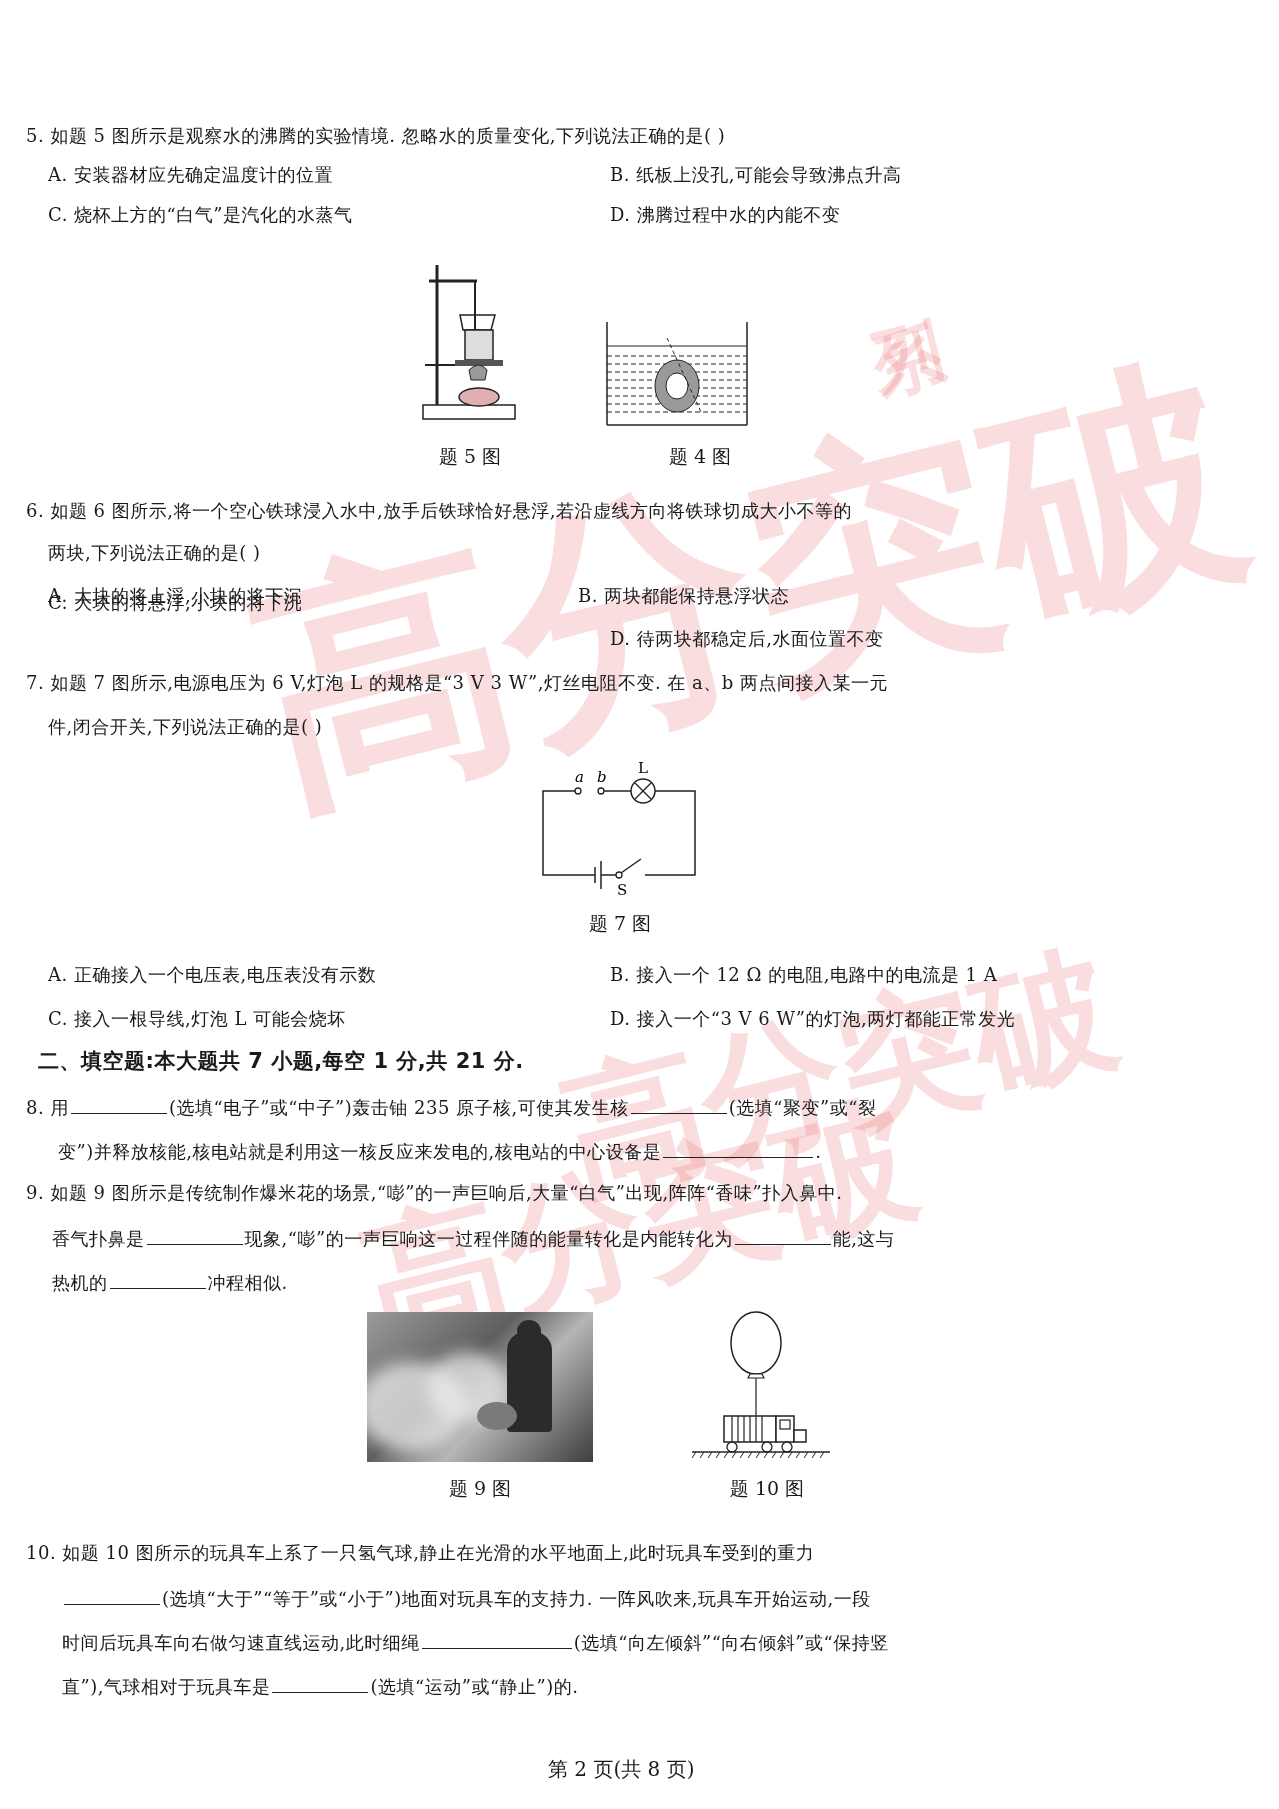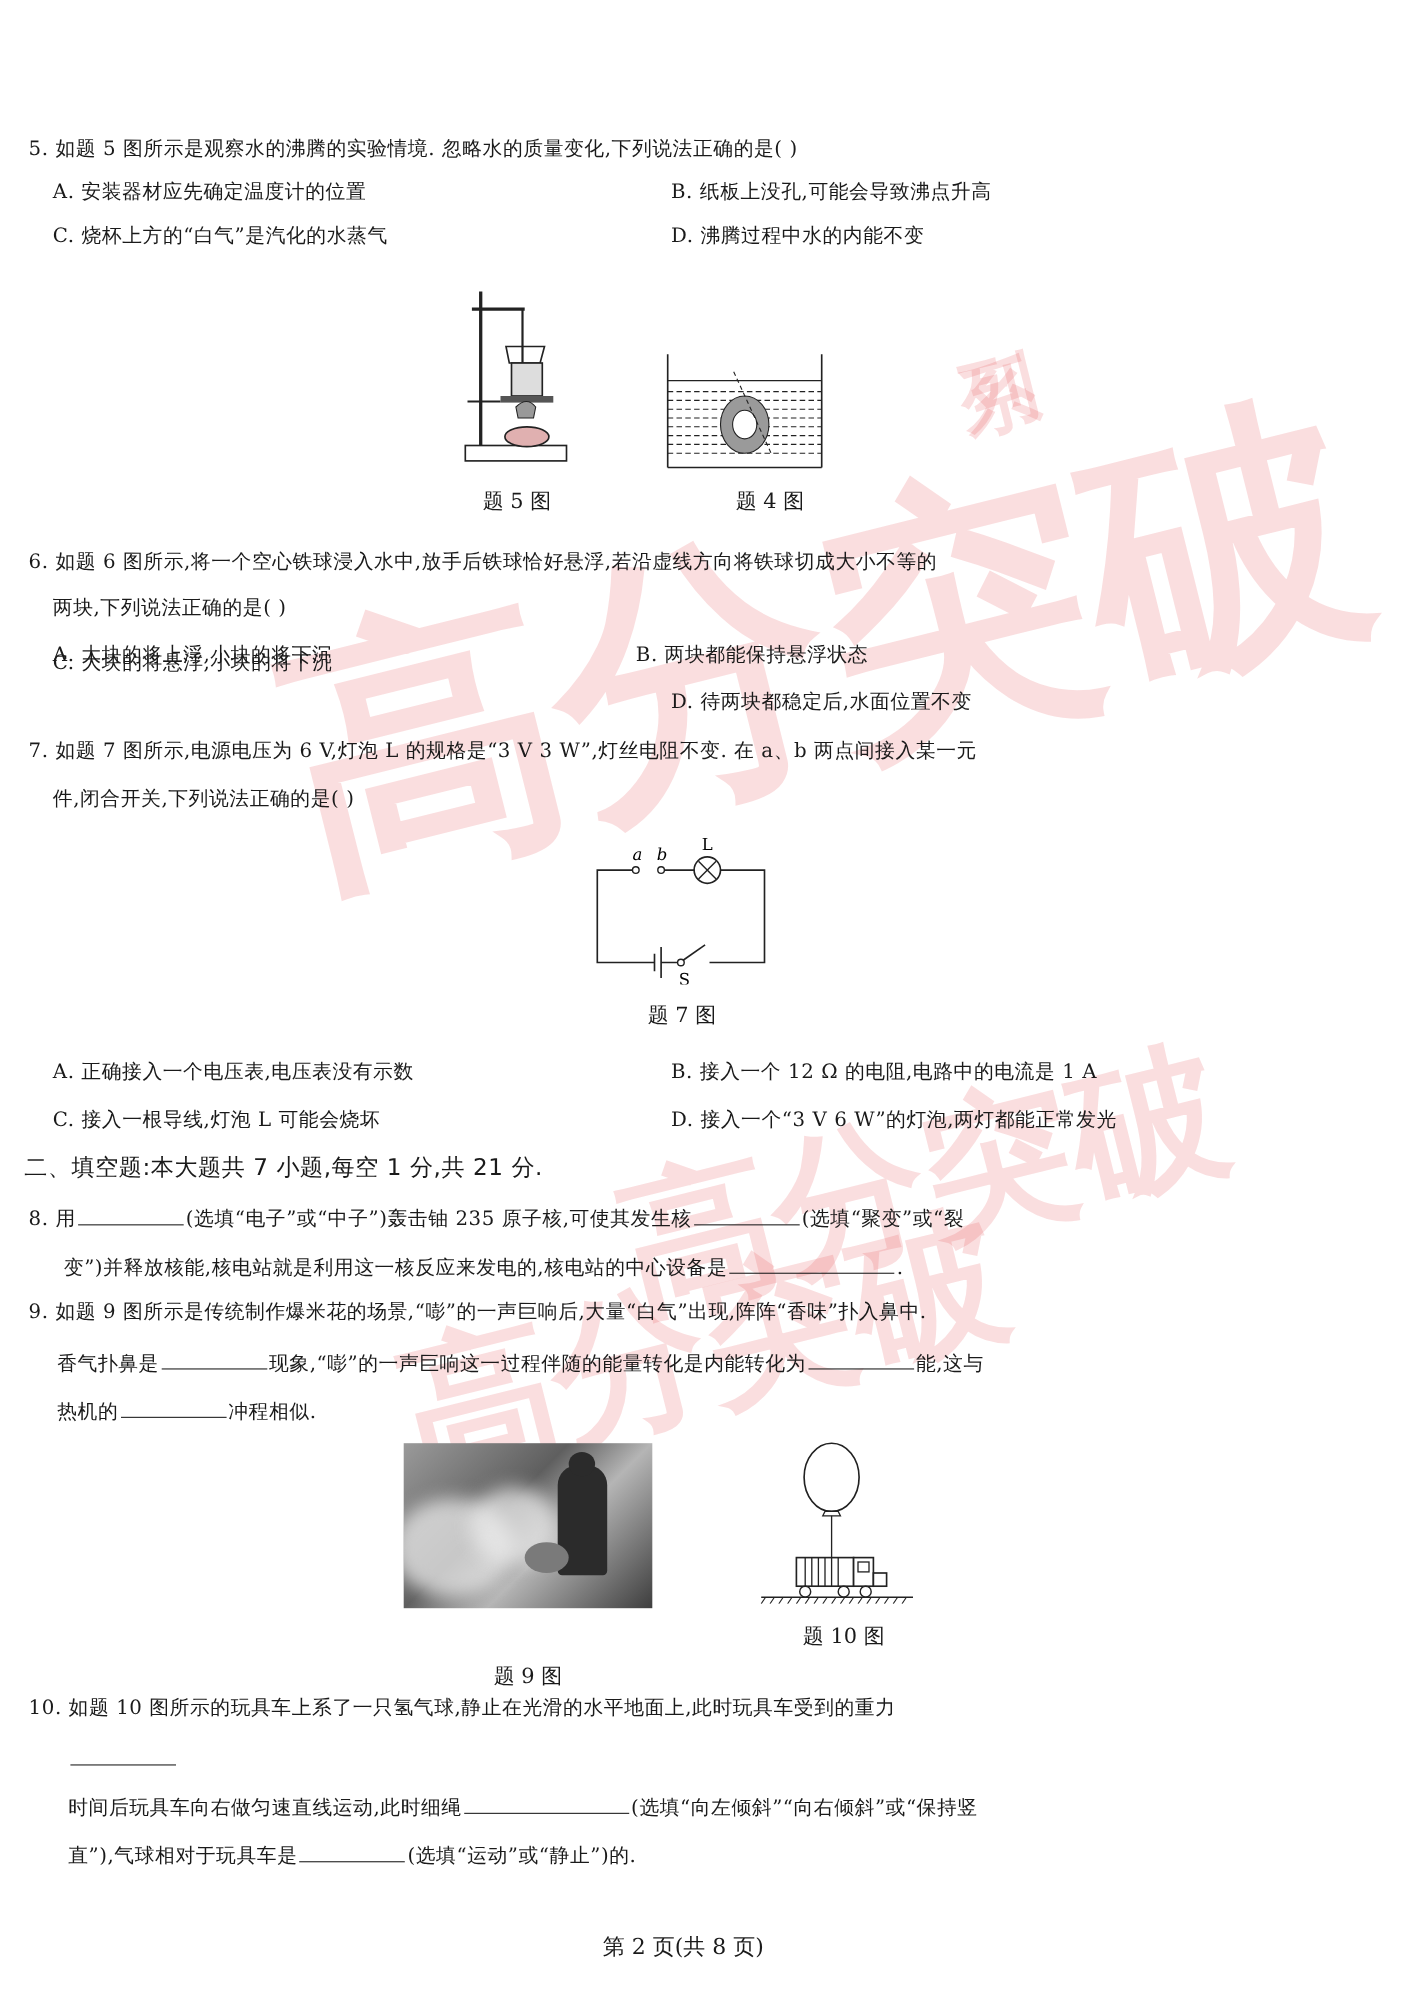--- a/index.html
+++ b/index.html
@@ -93,21 +93,21 @@
   <text x="103" y="18" font-size="15" font-family="DejaVu Serif, serif">L</text>
   <text x="82" y="140" font-size="15" font-family="DejaVu Serif, serif">S</text>
 </svg>
 <div class="cap" style="left:570px;top:911px;width:100px;">题 7 图</div>
 
 <div class="line" style="left:48px;top:960px;">A. 正确接入一个电压表,电压表没有示数</div>
 <div class="line" style="left:610px;top:960px;">B. 接入一个 12 Ω 的电阻,电路中的电流是 1 A</div>
 <div class="line" style="left:48px;top:1004px;">C. 接入一根导线,灯泡 L 可能会烧坏</div>
 <div class="line" style="left:610px;top:1004px;">D. 接入一个“3 V   6 W”的灯泡,两灯都能正常发光</div>
 
-<div class="line" style="left:22px;top:1046px;font-weight:normal;font-family:'DejaVu Sans',sans-serif;font-size:21px;">二、填空题:本大题共 7 小题,每空 1 分,共 21 分.</div>
+<div class="line" style="left:38px;top:1046px;font-weight:bold;font-family:'DejaVu Sans',sans-serif;font-size:21px;">二、填空题:本大题共 7 小题,每空 1 分,共 21 分.</div>
 
 <div class="line" style="left:26px;top:1091px;">
   <span>8. 用</span><span class="blank" style="width:96px;"></span><span>(选填“电子”或“中子”)轰击铀 235 原子核,可使其发生核</span><span class="blank" style="width:96px;"></span><span>(选填“聚变”或“裂</span>
 </div>
 <div class="line" style="left:58px;top:1135px;">
   <span>变”)并释放核能,核电站就是利用这一核反应来发电的,核电站的中心设备是</span><span class="blank" style="width:150px;"></span><span>.</span>
 </div>
 
 <div class="line" style="left:26px;top:1178px;">9. 如题 9 图所示是传统制作爆米花的场景,“嘭”的一声巨响后,大量“白气”出现,阵阵“香味”扑入鼻中.</div>
 <div class="line" style="left:52px;top:1222px;">
@@ -117,21 +117,21 @@
   <span>热机的</span><span class="blank" style="width:96px;"></span><span>冲程相似.</span>
 </div>
 
 <div class="photo" style="left:367px;top:1312px;width:226px;height:150px;">
   <div class="smoke" style="left:-10px;top:50px;width:110px;height:90px;"></div>
   <div class="smoke" style="left:60px;top:40px;width:80px;height:70px;"></div>
   <div class="person" style="left:140px;top:20px;width:45px;height:100px;border-radius:18px 18px 4px 4px;"></div>
   <div class="person" style="left:150px;top:8px;width:24px;height:22px;border-radius:50%;"></div>
   <div class="person" style="left:110px;top:90px;width:40px;height:28px;border-radius:50%;background:#7a7a7a;"></div>
 </div>
-<div class="cap" style="left:430px;top:1476px;width:100px;margin-top:36px;">题 9 图</div>
+<div class="cap" style="left:430px;top:1476px;width:100px;">题 9 图</div>
 
 <svg class="fig" style="left:690px;top:1308px;" width="145" height="150" viewBox="0 0 145 150">
   <ellipse cx="66" cy="35" rx="25" ry="31" fill="#fff" stroke="#222" stroke-width="1.5"></ellipse>
   <path d="M60 66 L72 66 L74 70 L58 70 Z" fill="#fff" stroke="#222" stroke-width="1.2"></path>
   <line x1="66" y1="70" x2="66" y2="108" stroke="#222" stroke-width="1.2"></line>
   <rect x="34" y="108" width="52" height="26" fill="#fff" stroke="#222" stroke-width="1.5"></rect>
   <g stroke="#222" stroke-width="1.2">
     <line x1="42" y1="108" x2="42" y2="134"></line>
       <line x1="48" y1="108" x2="48" y2="134"></line>
     <line x1="54" y1="108" x2="54" y2="134"></line>
@@ -163,21 +163,21 @@
       <line x1="110" y1="144" x2="106" y2="150"></line>
       <line x1="118" y1="144" x2="114" y2="150"></line>
     <line x1="126" y1="144" x2="122" y2="150"></line>
       <line x1="134" y1="144" x2="130" y2="150"></line>
   </g>
 </svg>
 <div class="cap" style="left:712px;top:1476px;width:110px;">题 10 图</div>
 
 <div class="line" style="left:26px;top:1538px;">10. 如题 10 图所示的玩具车上系了一只氢气球,静止在光滑的水平地面上,此时玩具车受到的重力</div>
 <div class="line" style="left:62px;top:1582px;">
-  <span class="blank" style="width:96px;"></span>
+  <span class="blank" style="width:96px;"></span><span>(选填“大于”“等于”或“小于”)地面对玩具车的支持力. 一阵风吹来,玩具车开始运动,一段</span>
 </div>
 <div class="line" style="left:62px;top:1626px;">
   <span>时间后玩具车向右做匀速直线运动,此时细绳</span><span class="blank" style="width:150px;"></span><span>(选填“向左倾斜”“向右倾斜”或“保持竖</span>
 </div>
 <div class="line" style="left:62px;top:1670px;">
   <span>直”),气球相对于玩具车是</span><span class="blank" style="width:96px;"></span><span>(选填“运动”或“静止”)的.</span>
 </div>
 
 <div class="footer" style="left:548px;top:1728px;">第 2 页(共 8 页)</div>
 

